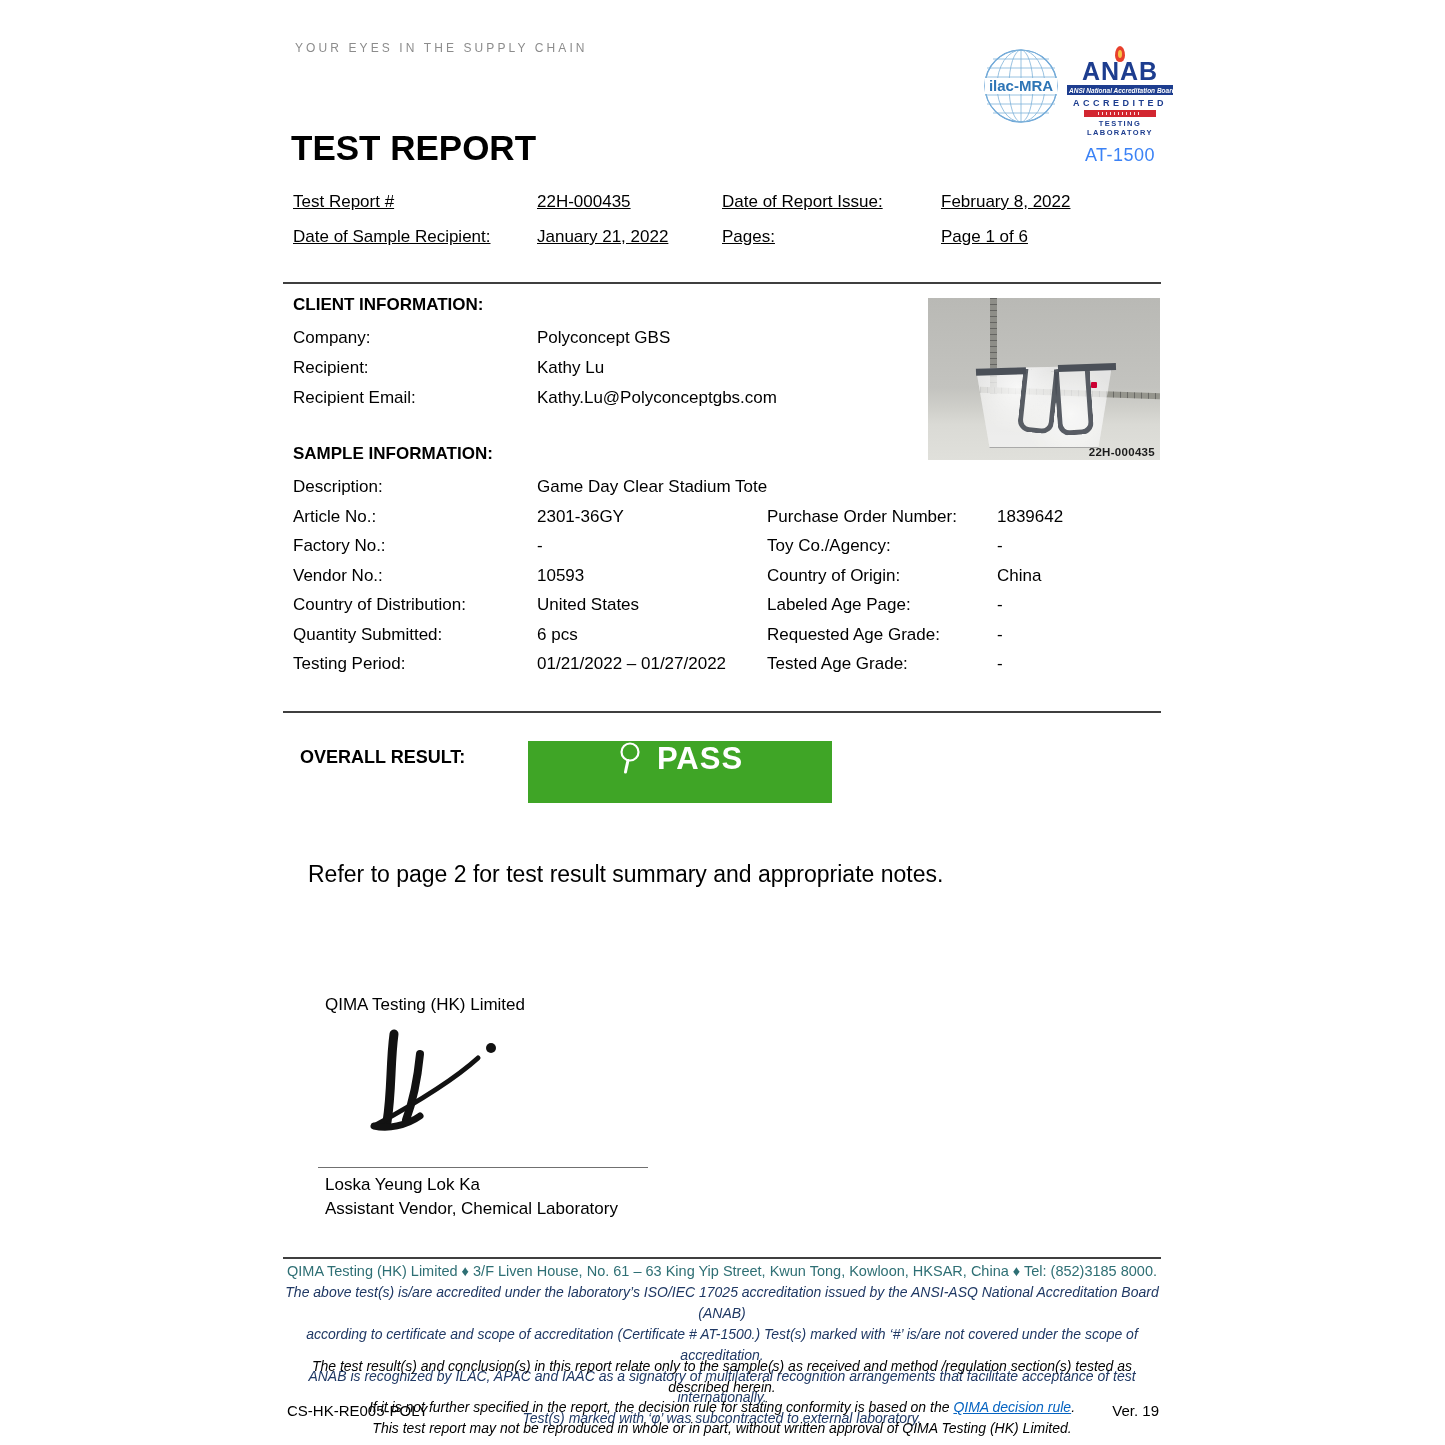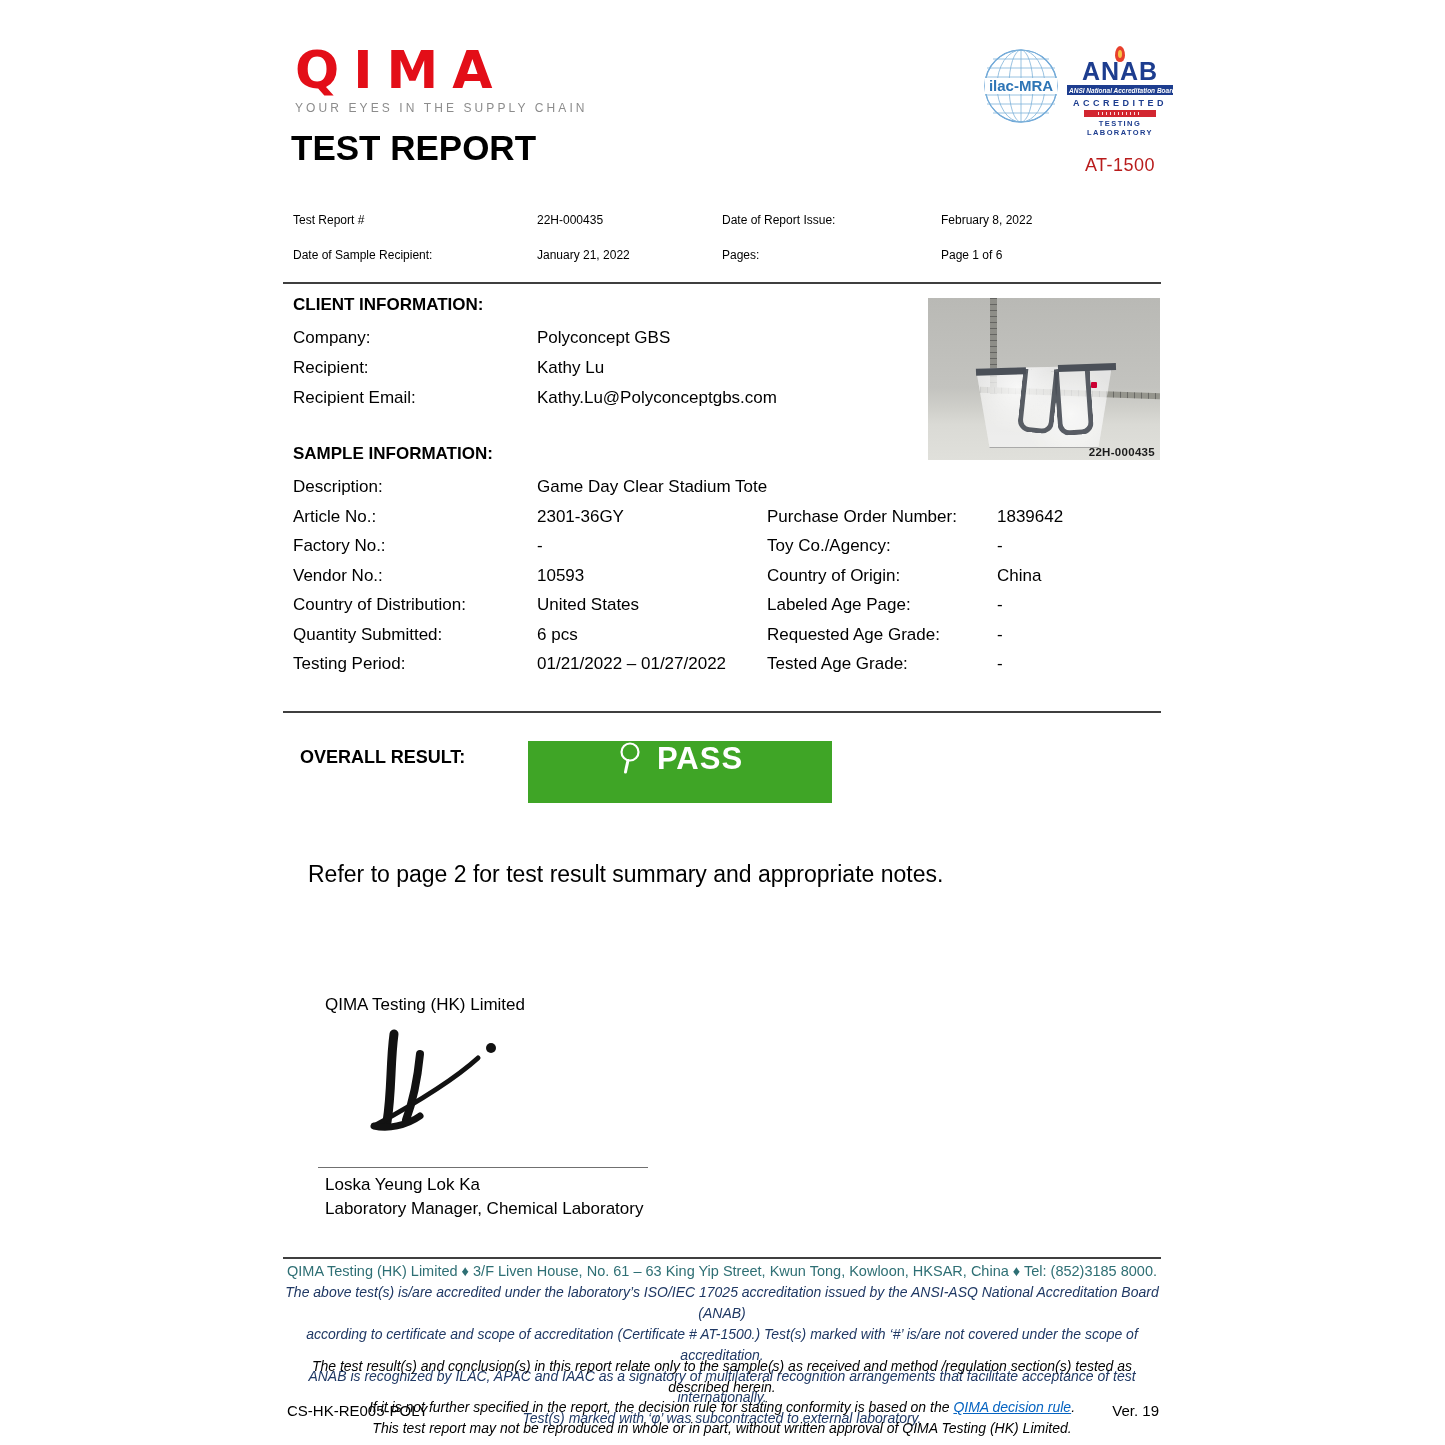--- a/index.html
+++ b/index.html
@@ -20,26 +20,26 @@
   .anab-flame:after{content:"";position:absolute;left:3px;top:4px;width:4px;height:8px;background:#f6c445;border-radius:50%;}
   .anab-word{font-size:25px;font-weight:800;color:#1d3d8f;letter-spacing:1px;line-height:26px;
              font-family:"Liberation Sans", sans-serif;position:relative;z-index:2;}
   .anab-bar{background:#1d3d8f;color:#fff;font-size:6.5px;font-style:italic;font-weight:bold;
             padding:1.5px 2px;white-space:nowrap;margin-top:1px;}
   .anab-accredited{color:#1d3d8f;font-size:9px;font-weight:bold;letter-spacing:3.5px;margin-top:3px;}
   .anab-redbar{height:7px;width:72px;margin:2px auto 0 auto;background:#d22630;
                background-image:repeating-linear-gradient(90deg,rgba(255,255,255,.85) 0 1px,rgba(255,255,255,0) 1px 4px);
                background-size:60% 3px;background-position:center;background-repeat:no-repeat;}
   .anab-testing{color:#1d3d8f;font-size:7.5px;font-weight:bold;letter-spacing:1.4px;margin-top:2px;}
-  .anab-cert{color:#b91c1c;font-size:18px;margin-top:18px;letter-spacing:0.5px;}
+  .anab-cert{color:#3b82f6;font-size:18px;margin-top:8px;letter-spacing:0.5px;}
 
   
   .title{position:absolute;left:291px;top:128px;font-size:35px;font-weight:bold;letter-spacing:0px;}
   .meta{position:absolute;left:293px;top:192px;width:872px;}
-  .meta-row{display:flex;height:35px;align-items:flex-end;font-size:12px;}
+  .meta-row{display:flex;height:35px;align-items:flex-start;font-size:17px;text-decoration:underline;}
   .m-l1{width:244px;} .m-v1{width:185px;} .m-l2{width:219px;} .m-v2{flex:1;}
 
   .hrule{position:absolute;left:283px;width:878px;height:2px;background:#3f3f3f;}
   .hr1{top:282px;} .hr2{top:711px;} .hr3{top:1257px;}
 
   
   .sec-heading{font-size:17px;font-weight:bold;margin-bottom:13px;}
   .client{position:absolute;left:293px;top:295px;width:620px;}
   .info-row{display:flex;height:30px;font-size:17px;align-items:flex-start;}
   .i-lbl{width:244px;} .i-val{flex:1;}
@@ -93,21 +93,20 @@
   .f-link{color:#0563c1;text-decoration:underline;font-style:italic;cursor:pointer;}
   .footer-bottom{position:absolute;left:287px;top:1402px;width:872px;display:flex;
                  justify-content:space-between;font-size:15px;}
 </style>
 </head>
 <body>
 
 <div class="page">
 
   <div class="qima-logo">
-    <div class="qima-brand">QIMA</div>
     <div class="qima-tagline">YOUR EYES IN THE SUPPLY CHAIN</div>
   </div>
 
   <div class="accred">
     <div class="ilac">
       <svg width="76" height="76" viewBox="0 0 76 76">
         <circle cx="38" cy="38" r="36" fill="#ffffff" stroke="#5b9bd5" stroke-width="1.2"></circle>
         <ellipse cx="38" cy="38" rx="36" ry="36" fill="none" stroke="#7fb2d9" stroke-width="0.8"></ellipse>
         <ellipse cx="38" cy="38" rx="24" ry="36" fill="none" stroke="#7fb2d9" stroke-width="0.8"></ellipse>
         <ellipse cx="38" cy="38" rx="12" ry="36" fill="none" stroke="#7fb2d9" stroke-width="0.8"></ellipse>
@@ -241,21 +240,21 @@
     <svg width="150" height="115" viewBox="0 0 150 115">
       <path d="M34 6 C30 36 32 62 27 94" fill="none" stroke="#121212" stroke-width="9" stroke-linecap="round"></path>
       <path d="M60 26 C58 46 55 68 46 92" fill="none" stroke="#121212" stroke-width="8" stroke-linecap="round"></path>
       <path d="M118 30 C96 50 58 74 14 98" fill="none" stroke="#121212" stroke-width="5" stroke-linecap="round"></path>
       <path d="M14 98 C28 101 46 98 60 88" fill="none" stroke="#121212" stroke-width="7" stroke-linecap="round"></path>
       <circle cx="131" cy="20" r="5" fill="#121212"></circle>
     </svg>
   </div>
   <div class="sig-line"></div>
   <div class="sig-name">Loska Yeung Lok Ka</div>
-  <div class="sig-title">Laboratory Manager, Chemical Laboratory</div>
+  <div class="sig-title">Assistant Vendor, Chemical Laboratory</div>
 
   <div class="hrule hr3"></div>
 
   <div class="footer-a">
     <div class="f-address">QIMA Testing (HK) Limited ♦ 3/F Liven House, No. 61 – 63 King Yip Street, Kwun Tong, Kowloon, HKSAR, China ♦ Tel: (852)3185 8000.</div>
     <div class="f-acc">The above test(s) is/are accredited under the laboratory’s ISO/IEC 17025 accreditation issued by the ANSI-ASQ National Accreditation Board (ANAB)</div>
     <div class="f-acc">according to certificate and scope of accreditation (Certificate # AT-1500.) Test(s) marked with ‘#’ is/are not covered under the scope of accreditation.</div>
     <div class="f-acc">ANAB is recognized by ILAC, APAC and IAAC as a signatory of multilateral recognition arrangements that facilitate acceptance of test internationally.</div>
     <div class="f-acc">Test(s) marked with ‘φ’ was subcontracted to external laboratory.</div>
   </div>

